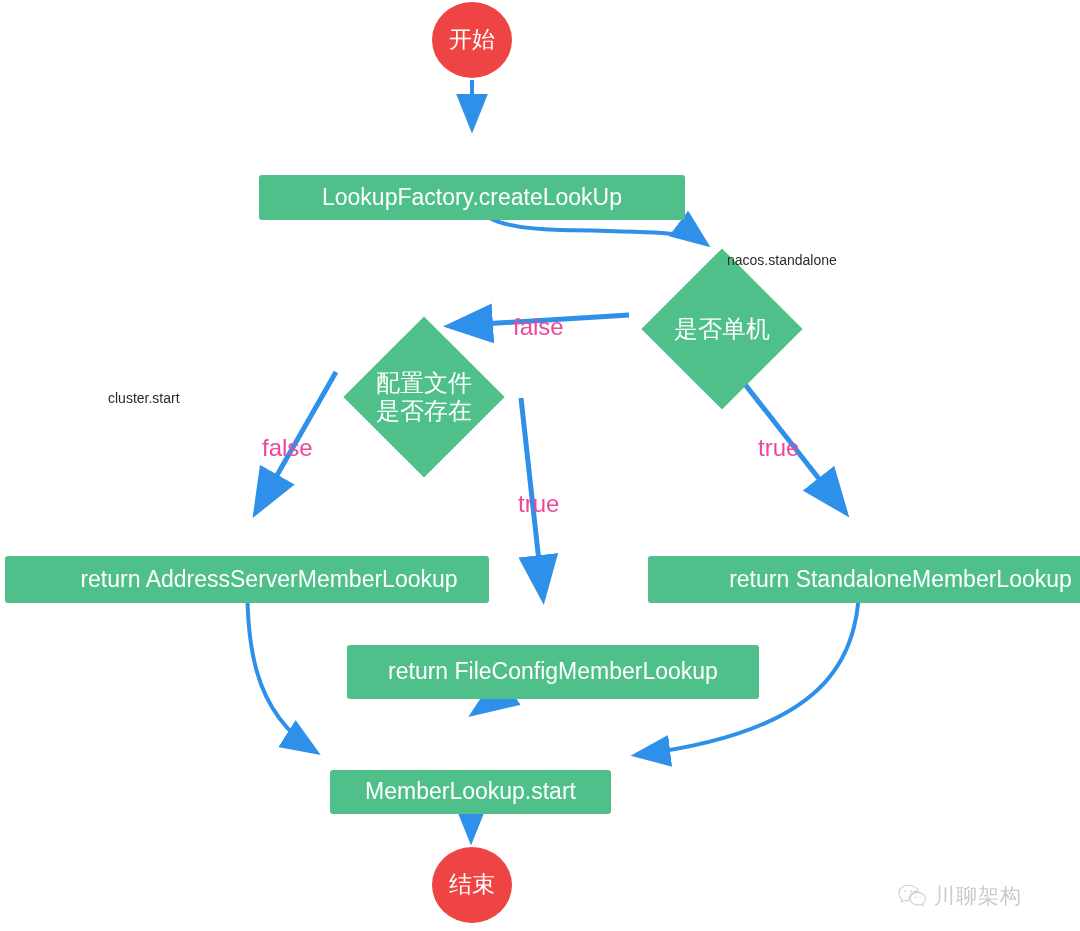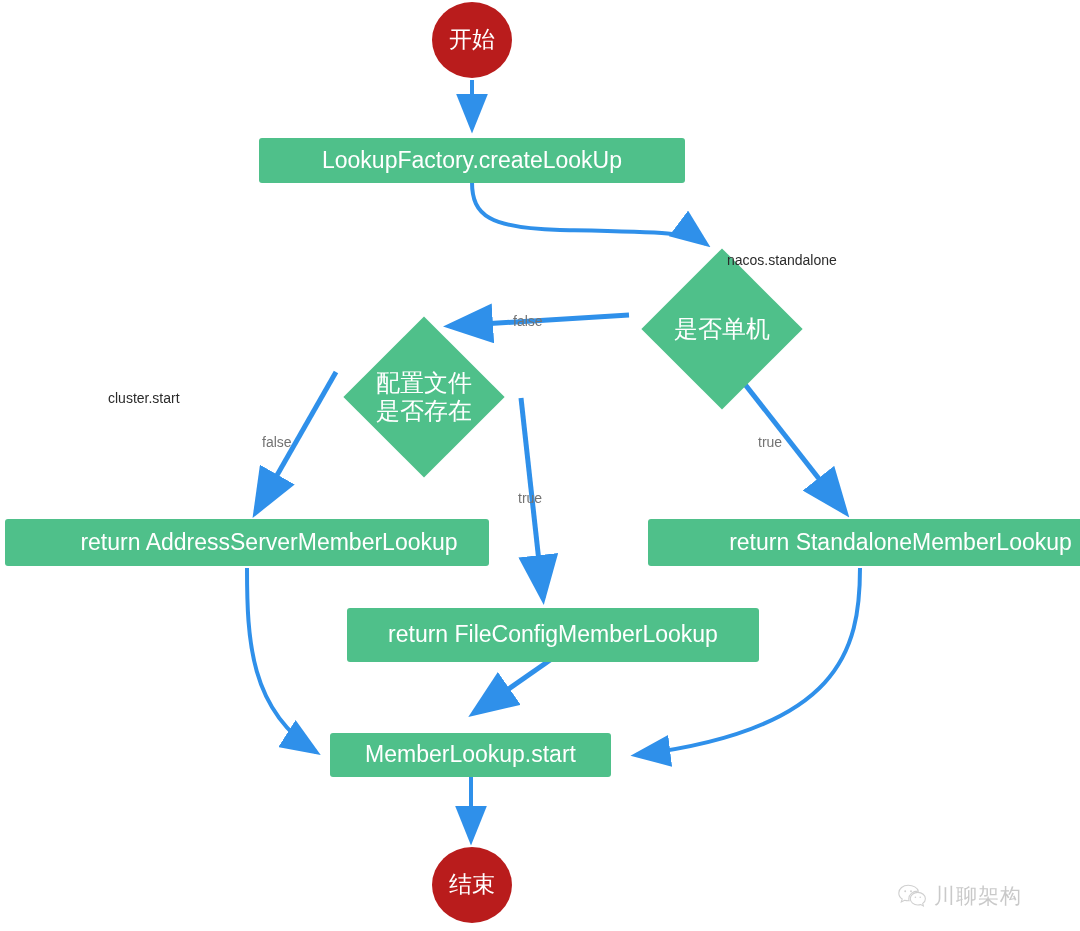--- a/index.html
+++ b/index.html
@@ -34,23 +34,24 @@
     justify-content: center;
     color: #ffffff;
     text-align: center;
     line-height: 1.18;
     white-space: nowrap;
   }
   .node.process {
     background: #4FC08A;
     border-radius: 3px;
     font-size: 23px;
+    margin-top: 37px;
   }
   .node.terminator {
-    background: #b91c1c;
+    background: #ef4444;
     border-radius: 50%;
     font-size: 23px;
   }
   .diamond-wrap {
     position: absolute;
   }
   .diamond-shape {
     position: absolute;
     left: 0;
     top: 0;
@@ -70,22 +71,22 @@
     justify-content: center;
     color: #ffffff;
     font-size: 24px;
     line-height: 1.16;
     text-align: center;
     white-space: pre-line;
     z-index: 2;
   }
   .edge-label {
     position: absolute;
-    color: #737373;
-    font-size: 14px;
+    color: #ec4899;
+    font-size: 24px;
     white-space: nowrap;
     z-index: 3;
   }
   .annot-label {
     position: absolute;
     color: #2b2b2b;
     font-size: 14px;
     white-space: nowrap;
     z-index: 3;
   }

